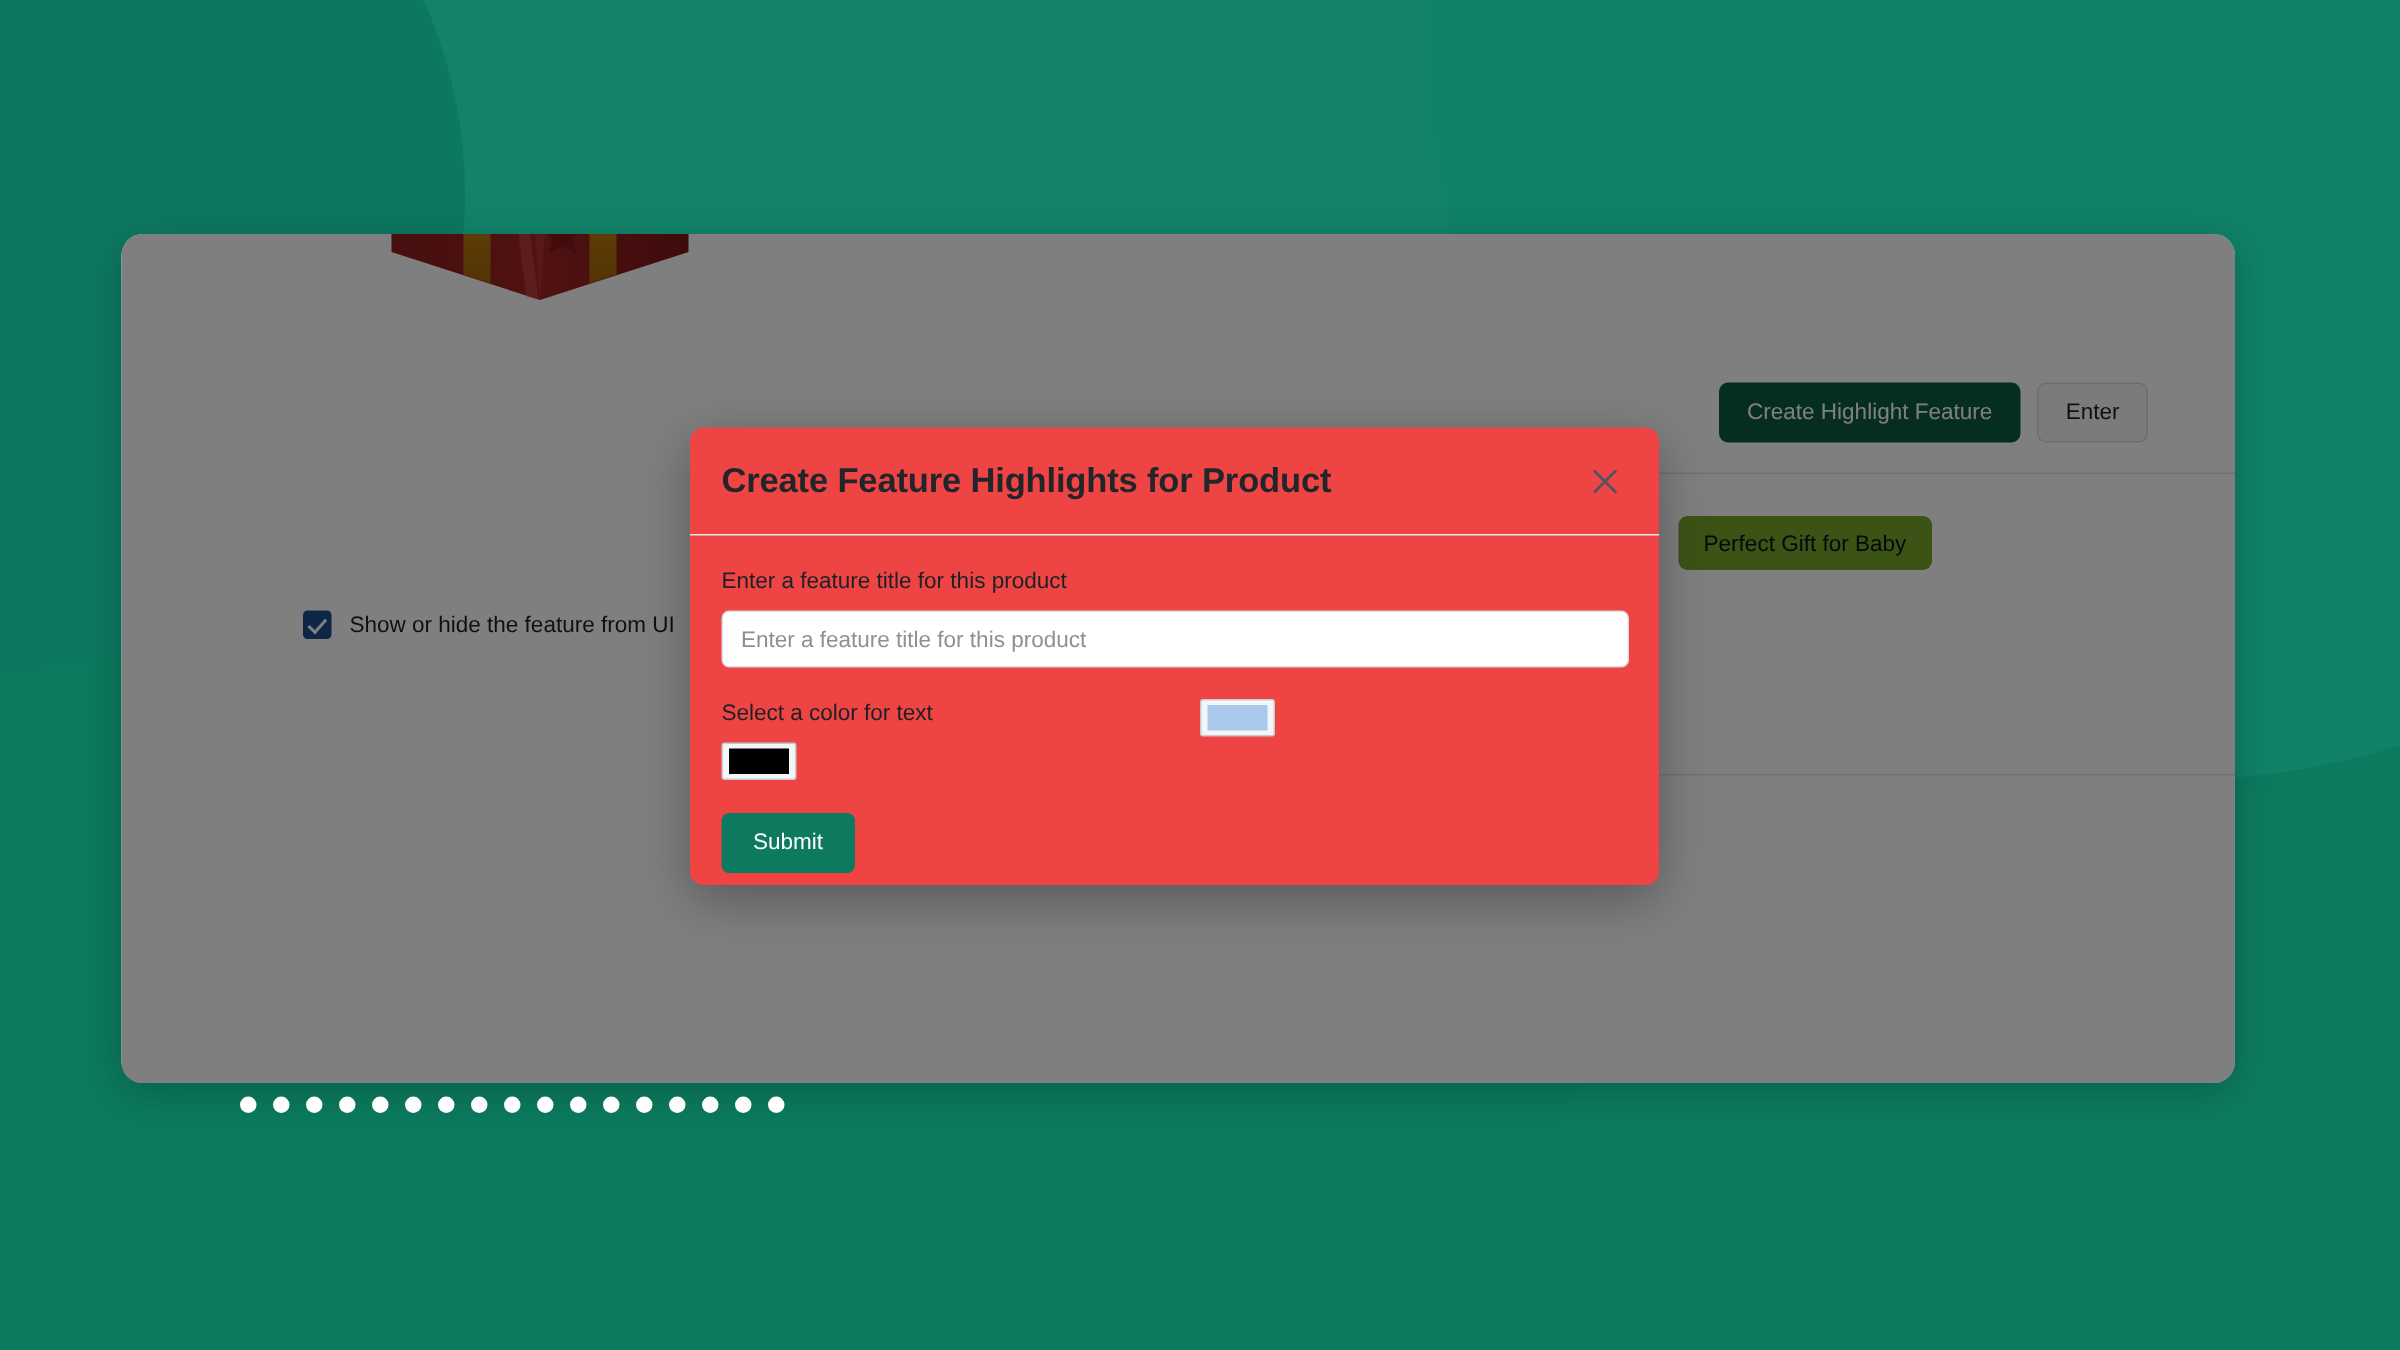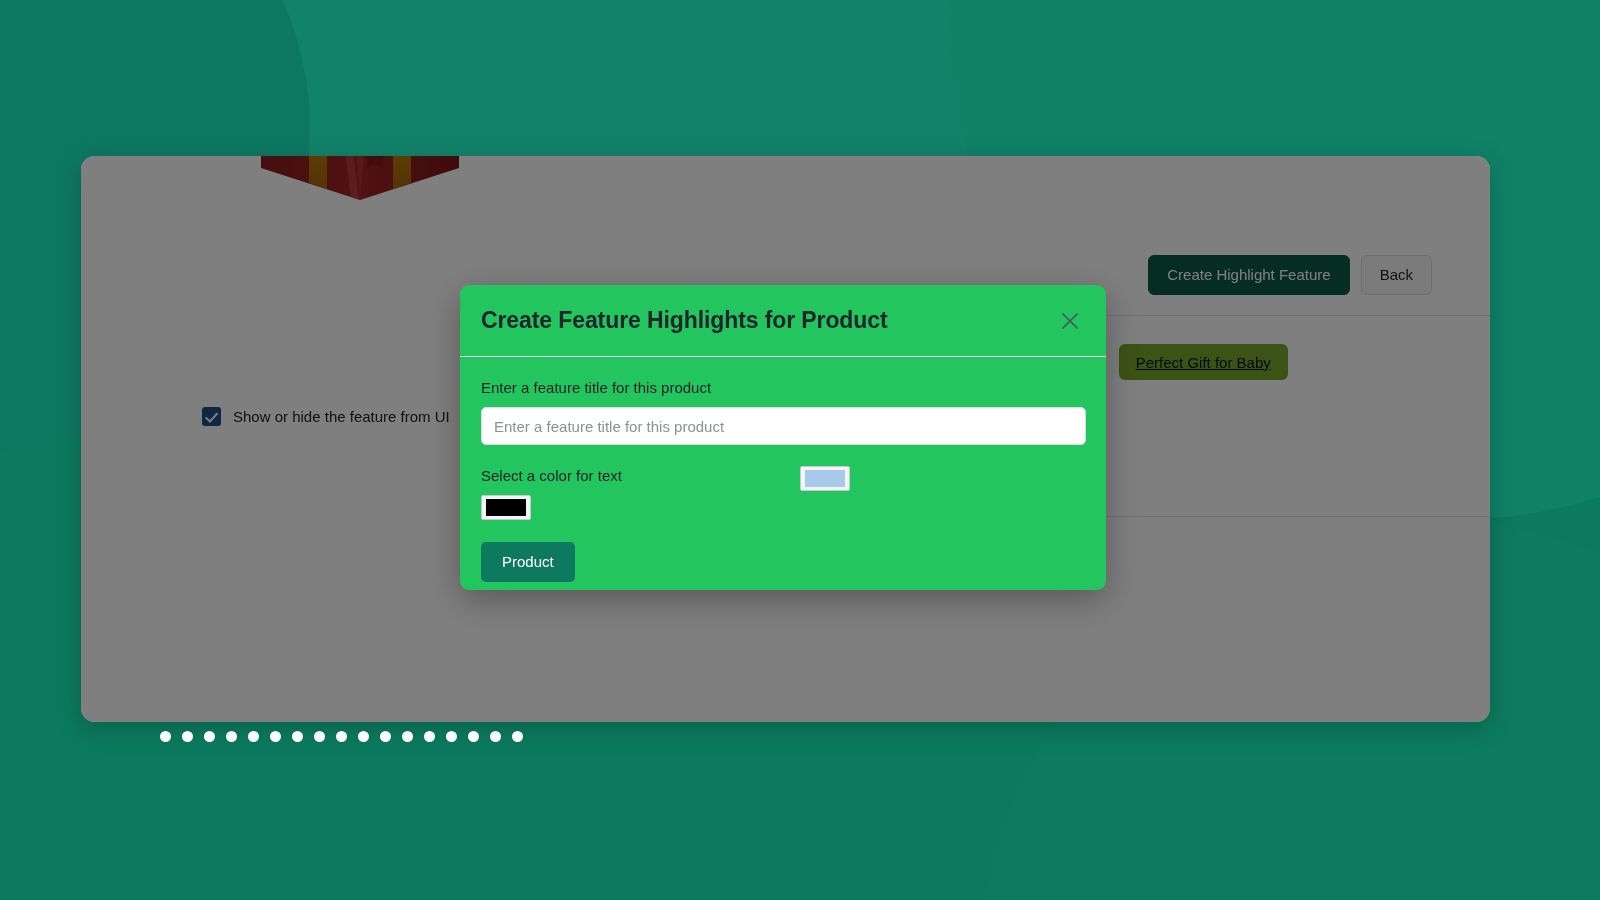--- a/index.html
+++ b/index.html
@@ -194,21 +194,21 @@
     cursor: pointer;
   }
 
   
   #modal-dialog {
     position: absolute;
     left: 460px;
     top: 285px;
     width: 646px;
     height: 305px;
-    background: #22c55e;
+    background: #ef4444;
     border-radius: 9px;
     box-shadow: 0 10px 34px rgba(0,0,0,0.30);
     z-index: 60;
     display: flex;
     flex-direction: column;
     overflow: hidden;
   }
 
   #modal-header {
     height: 72px;
@@ -348,29 +348,29 @@
           <path d="M128 82 l4 9 10 1 -7 7 2 10 -9 -5 -9 5 2 -10 -7 -7 10 -1 Z"></path>
           <path d="M190 66 l4 9 10 1 -7 7 2 10 -9 -5 -9 5 2 -10 -7 -7 10 -1 Z"></path>
         </g>
 
         <path d="M96 76 L104 138 L112 140 L104 77 Z" fill="#e06666" opacity="0.35"></path>
       </svg>
     </div>
 
     <div id="card-actions">
       <button class="btn btn-primary">Create Highlight Feature</button>
-      <button class="btn btn-light">Back</button>
+      <button class="btn btn-light">Enter</button>
     </div>
 
     <div id="feature-panel">
       <div id="feature-tag-grid">
           <div class="feature-tag" style="background: rgb(27, 74, 148); color: rgb(13, 17, 23);">Unboxing Experience</div>
           <div class="feature-tag" style="background: rgb(61, 147, 117); color: rgb(91, 95, 138);">Designed for Smiles</div>
           <div class="feature-tag" style="background: rgb(95, 113, 151); color: rgb(13, 17, 23);">Unlock Happiness</div>
-          <div class="feature-tag" style="background: rgb(121, 166, 44); color: rgb(13, 17, 23); text-decoration: underline;">Perfect Gift for Baby</div>
+          <div class="feature-tag" style="background: rgb(121, 166, 44); color: rgb(13, 17, 23);">Perfect Gift for Baby</div>
         </div>
     </div>
 
     <div id="visibility-row">
       <div id="visibility-checkbox"></div>
       <span id="visibility-label">Show or hide the feature from UI</span>
     </div>
 
     <div id="card-scrim"></div>
   </div>
@@ -423,17 +423,17 @@
         </div>
 
         <div class="color-field">
           <button class="color-swatch">
             <span id="bg-color-chip" style="background: rgb(168, 200, 236);"></span>
           </button>
         </div>
 
       </div>
 
-      <button id="submit-button">Product</button>
+      <button id="submit-button">Submit</button>
     </div>
   </div>
 
 </div>
 
 </body></html>

